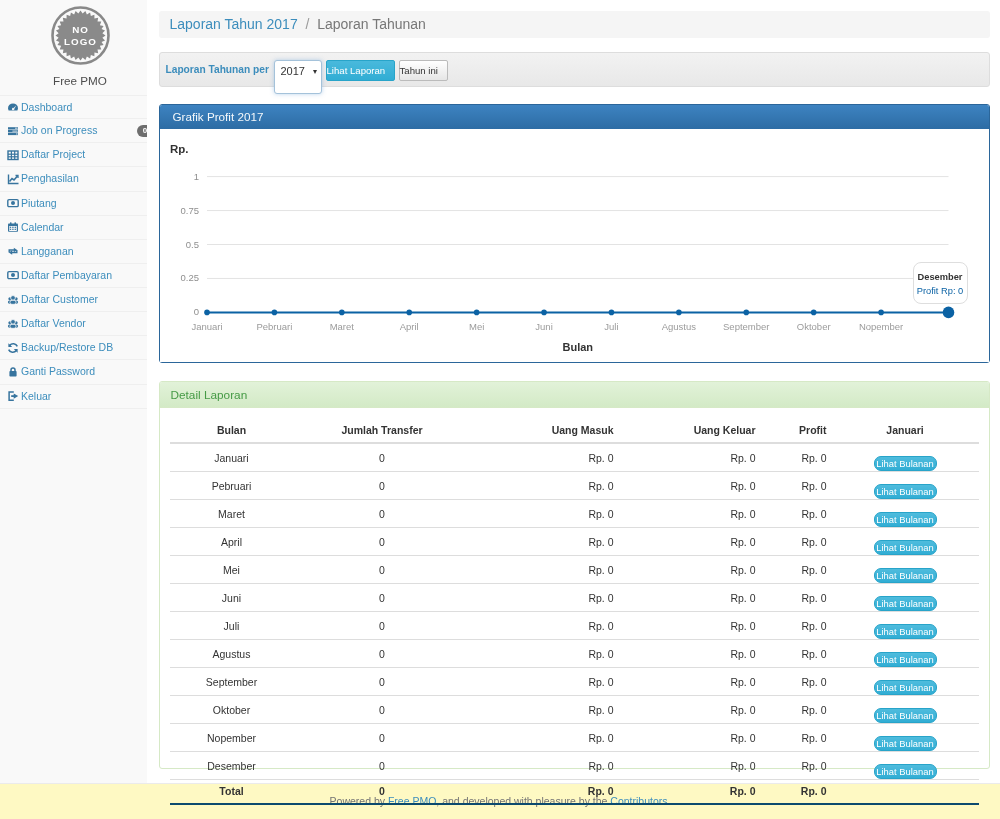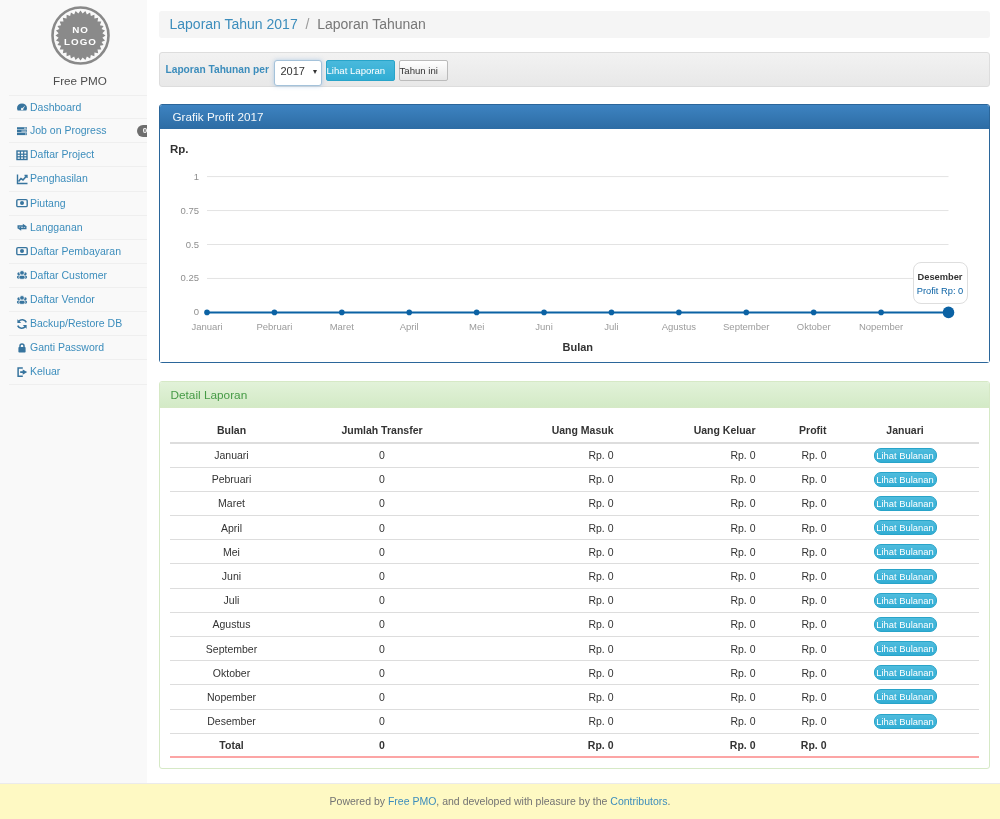--- a/index.html
+++ b/index.html
@@ -10,36 +10,36 @@
 
 .footer { position:absolute; left:0; right:0; top:783px; height:36px; background:#fef9c3; border-top:1px solid #ebebeb; text-align:center; color:#737373; font-size:10.5px; line-height:35px; }
 .footer a { color:#3c8dbc; }
 
 
 .sidebar { position:absolute; left:0; top:0; width:161px; height:783px; background:#f9f9f9; border-right:1px solid #dedede; }
 .logo-wrap { height:95px; text-align:center; }
 .logo-badge { margin:6px auto 0; width:59px; height:59px; }
 .brand { font-size:11.7px; color:#4d4d4d; margin-top:7px; }
 ul.menu { list-style:none; }
-ul.menu li { height:24.14px; border-bottom:1px solid #efefef; position:relative;margin-left:9px; }
+ul.menu li { height:24.14px; border-bottom:1px solid #efefef; position:relative; }
 ul.menu li:first-child { border-top:1px solid #efefef; }
 ul.menu li a { display:block; line-height:23px; color:#3c8dbc; font-size:10.5px; padding-left:21px; }
 .mi { position:absolute; left:7px; top:50%; margin-top:-6px; width:12px; height:12px; }
 .badge0 { position:absolute; right:7px; top:50%; margin-top:-6px; width:16px; height:12px; background:#6e6e6e; border-radius:7px; color:#fff; font-size:8px; font-weight:bold; text-align:center; line-height:12px; }
 .chev { position:absolute; right:9px; top:50%; margin-top:-7px; color:#8a8a8a; font-size:12px; line-height:13px; }
 
 
 .content { position:absolute; left:147px; top:0; width:853px; height:783px; background:#fff; }
 .breadcrumb { position:absolute; left:11.5px; top:11px; width:831px; height:27px; background:#f5f5f5; border-radius:3px; line-height:27px; padding-left:11px; font-size:14px; color:#9a9a9a; }
 .breadcrumb a { color:#3c8dbc; }
 .breadcrumb .cur { color:#777; }
 
 .filterbar { position:absolute; left:11.5px; top:52px; width:831px; height:35px; background:linear-gradient(#f2f2f2,#e8e8e8); border:1px solid #ddd; border-radius:3px; }
 .filterbar .lbl { position:absolute; left:6px; top:0; line-height:34px; color:#3c8dbc; font-weight:bold; font-size:10.2px; }
-.sel { position:absolute; left:114px; top:7px; width:48px; height:26px; background:#fff; border:1px solid #a4c2da; border-radius:3px; font-size:11px; color:#333; line-height:20px; padding-left:6px; box-shadow:0 0 4px rgba(120,170,220,0.5); }
+.sel { position:absolute; left:114px; top:7px; width:48px; height:34px; background:#fff; border:1px solid #a4c2da; border-radius:3px; font-size:11px; color:#333; line-height:20px; padding-left:6px; box-shadow:0 0 4px rgba(120,170,220,0.5); }
 .sel .car { position:absolute; right:4px; top:9px; width:0; height:0; border-left:2.8px solid transparent; border-right:2.8px solid transparent; border-top:4px solid #333; }
 .btn { position:absolute; top:7px; height:21px; border-radius:2px; font-size:9.6px; text-align:left; line-height:20px; }
 .btn-info { left:166px; width:69px; background:linear-gradient(#49b9dc,#31add4); border:1px solid #28a4c9; color:#fff; }
 .btn-default { left:239px; width:49px; background:linear-gradient(#fff,#e6e6e6); border:1px solid #bbb; color:#333; }
 
 
 .panel1 { position:absolute; left:11.5px; top:104px; width:831px; height:259px; border:1px solid #2b669a; border-radius:3px; }
 .panel1 .hd { height:24px; background:linear-gradient(#3d83c1,#2d6ca4); color:#f4f8fb; font-size:11.7px; line-height:24px; padding-left:13px; border-radius:2px 2px 0 0; }
 .panel1 .bd { position:relative; height:233px; background:#fff; }
 
@@ -49,22 +49,22 @@
 
 
 .panel2 { position:absolute; left:11.5px; top:381px; width:831px; height:388px; border:1px solid #d6e9c6; border-radius:3px; background:#fff; }
 .panel2 .hd { height:26px; background:linear-gradient(#e2f2d9,#d3eac6); color:#459a45; font-size:11.8px; line-height:26px; padding-left:11px; border-bottom:1px solid #d6e9c6; border-radius:2px 2px 0 0; }
 .panel2 .bd { padding:10px; }
 table.rpt { border-collapse:collapse; width:809px; table-layout:fixed; font-size:10.5px; color:#333; }
 table.rpt th { font-weight:bold; border-bottom:2px solid #ddd; height:25px; }
 table.rpt td { border-bottom:1px solid #ddd; height:24.2px; }
 table.rpt .c { text-align:center; }
 table.rpt .r { text-align:right; padding-right:5px; }
-table.rpt tr.total td { font-weight:bold; border-bottom:2px solid #fca5a5; }
-.btn-xs { display:inline-block; width:63px; height:15px; background:linear-gradient(#4fbcdd,#31add4); border:1px solid #28a4c9; border-radius:7px; color:#fff; font-size:9.4px; line-height:13px; text-align:center; }
+table.rpt tr.total td { font-weight:bold; border-bottom:2px solid #0c4a6e; }
+.btn-xs { display:inline-block; width:63px; height:15px; background:linear-gradient(#4fbcdd,#31add4); border:1px solid #28a4c9; border-radius:7px; color:#fff; font-size:9.4px; line-height:13px; text-align:center;margin-top:12px; }
 </style>
 </head>
 <body>
 
 <div class="footer">Powered by <a>Free PMO</a>, and developed with pleasure by the <a>Contributors</a>.</div>
 
 <div class="sidebar">
   <div class="logo-wrap">
     <svg class="logo-badge" viewBox="0 0 59 59">
       <circle cx="29.5" cy="29.5" r="28" fill="none" stroke="#898989" stroke-width="2.6"></circle>
@@ -124,20 +124,39 @@
         <a>Penghasilan</a>
       </li>
       <li>
         <svg class="mi" viewBox="0 0 12 12">
           <g>
             <rect x="0.8" y="2.6" width="10.4" height="7" rx="1.2" fill="none" stroke="#37749e" stroke-width="1.4"></rect>
             <circle cx="6" cy="6.1" r="2" fill="#37749e"></circle>
           </g>
         </svg>
         <a>Piutang</a>
+      </li>
+      <li>
+        <svg class="mi" viewBox="0 0 12 12">
+          <g fill="#37749e">
+            <rect x="1" y="2.4" width="10" height="8.4" rx="0.8"></rect>
+            <rect x="2.2" y="5" width="7.6" height="5" fill="#f9f9f9"></rect>
+            <rect x="3" y="1.2" width="1.5" height="2.4" rx="0.6"></rect>
+            <rect x="7.5" y="1.2" width="1.5" height="2.4" rx="0.6"></rect>
+            <g fill="#37749e">
+              <rect x="2.8" y="5.7" width="1.4" height="1.2"></rect>
+              <rect x="5.2" y="5.7" width="1.4" height="1.2"></rect>
+              <rect x="7.6" y="5.7" width="1.4" height="1.2"></rect>
+              <rect x="2.8" y="7.7" width="1.4" height="1.2"></rect>
+              <rect x="5.2" y="7.7" width="1.4" height="1.2"></rect>
+              <rect x="7.6" y="7.7" width="1.4" height="1.2"></rect>
+            </g>
+          </g>
+        </svg>
+        <a>Calendar</a>
       </li>
       <li>
         <svg class="mi" viewBox="0 0 12 12">
           <g fill="none" stroke="#37749e" stroke-width="1.4">
             <path d="M2.2 7.5 V5 H7.3"></path>
             <path d="M9.8 5 V7.5 H4.7"></path>
           </g>
           <g fill="#37749e">
             <path d="M6.8 2.8 10.2 5 6.8 7.2 Z"></path>
             <path d="M5.2 5.3 1.8 7.5 5.2 9.7 Z"></path>

